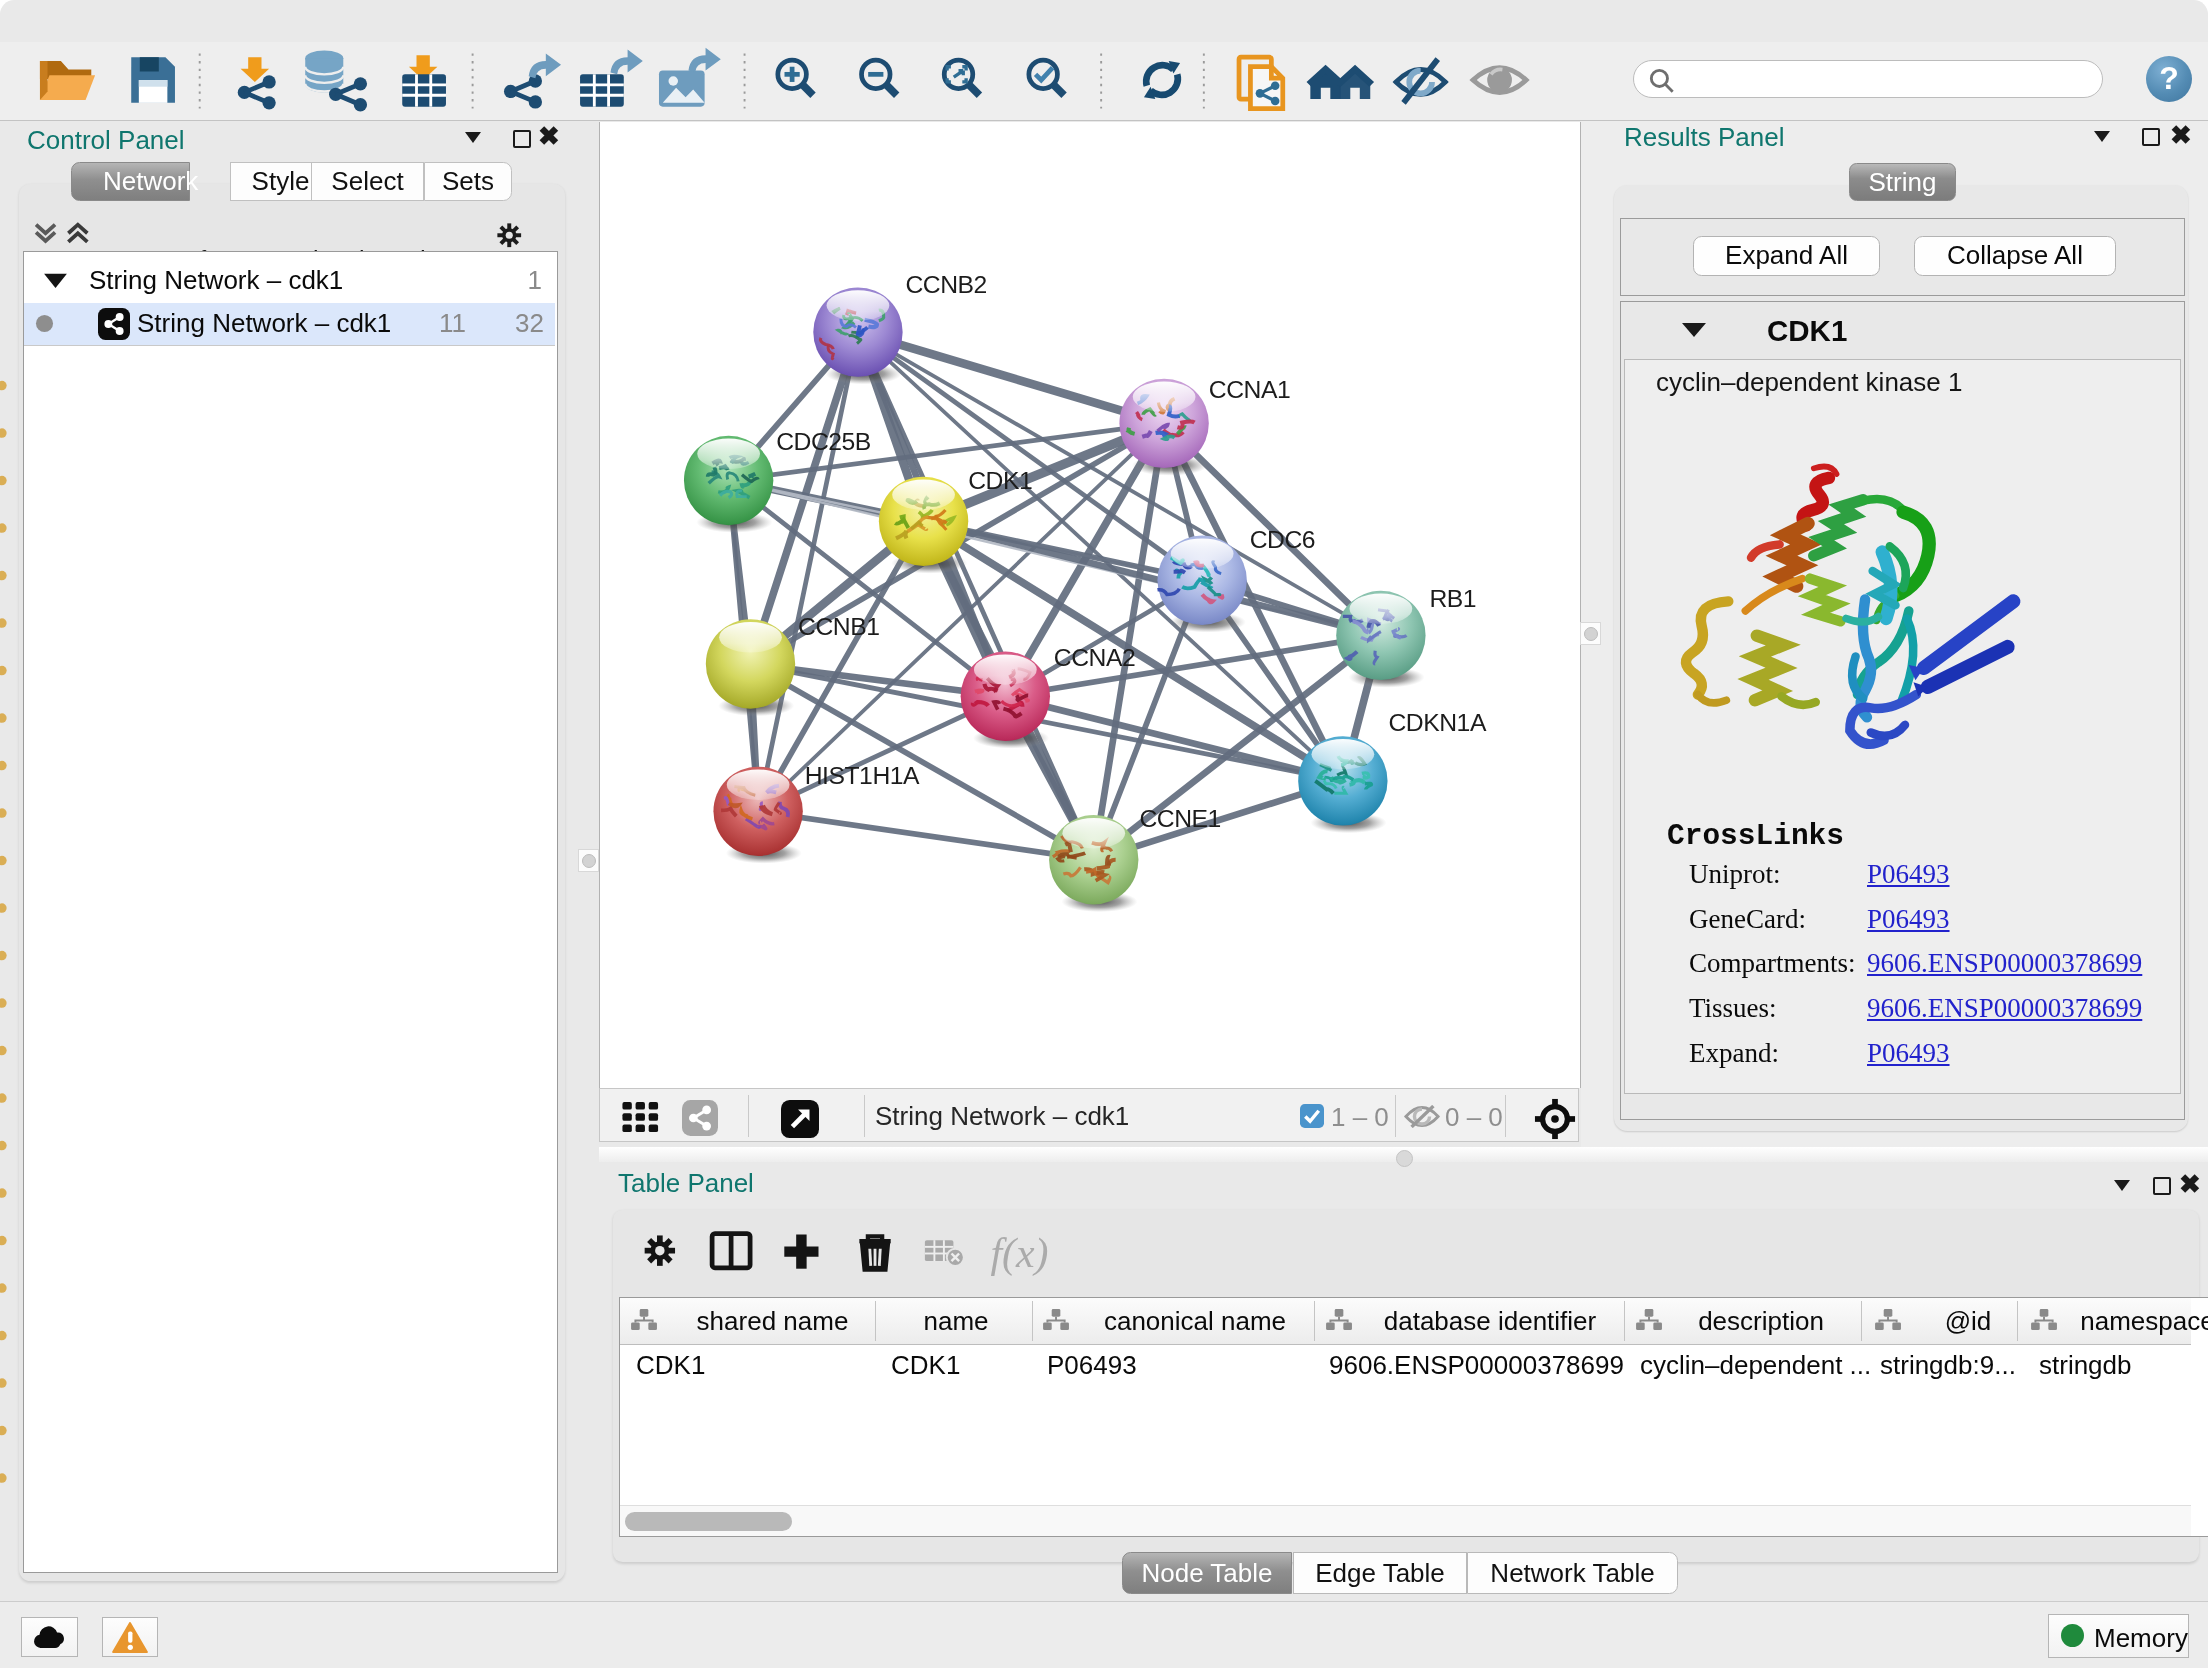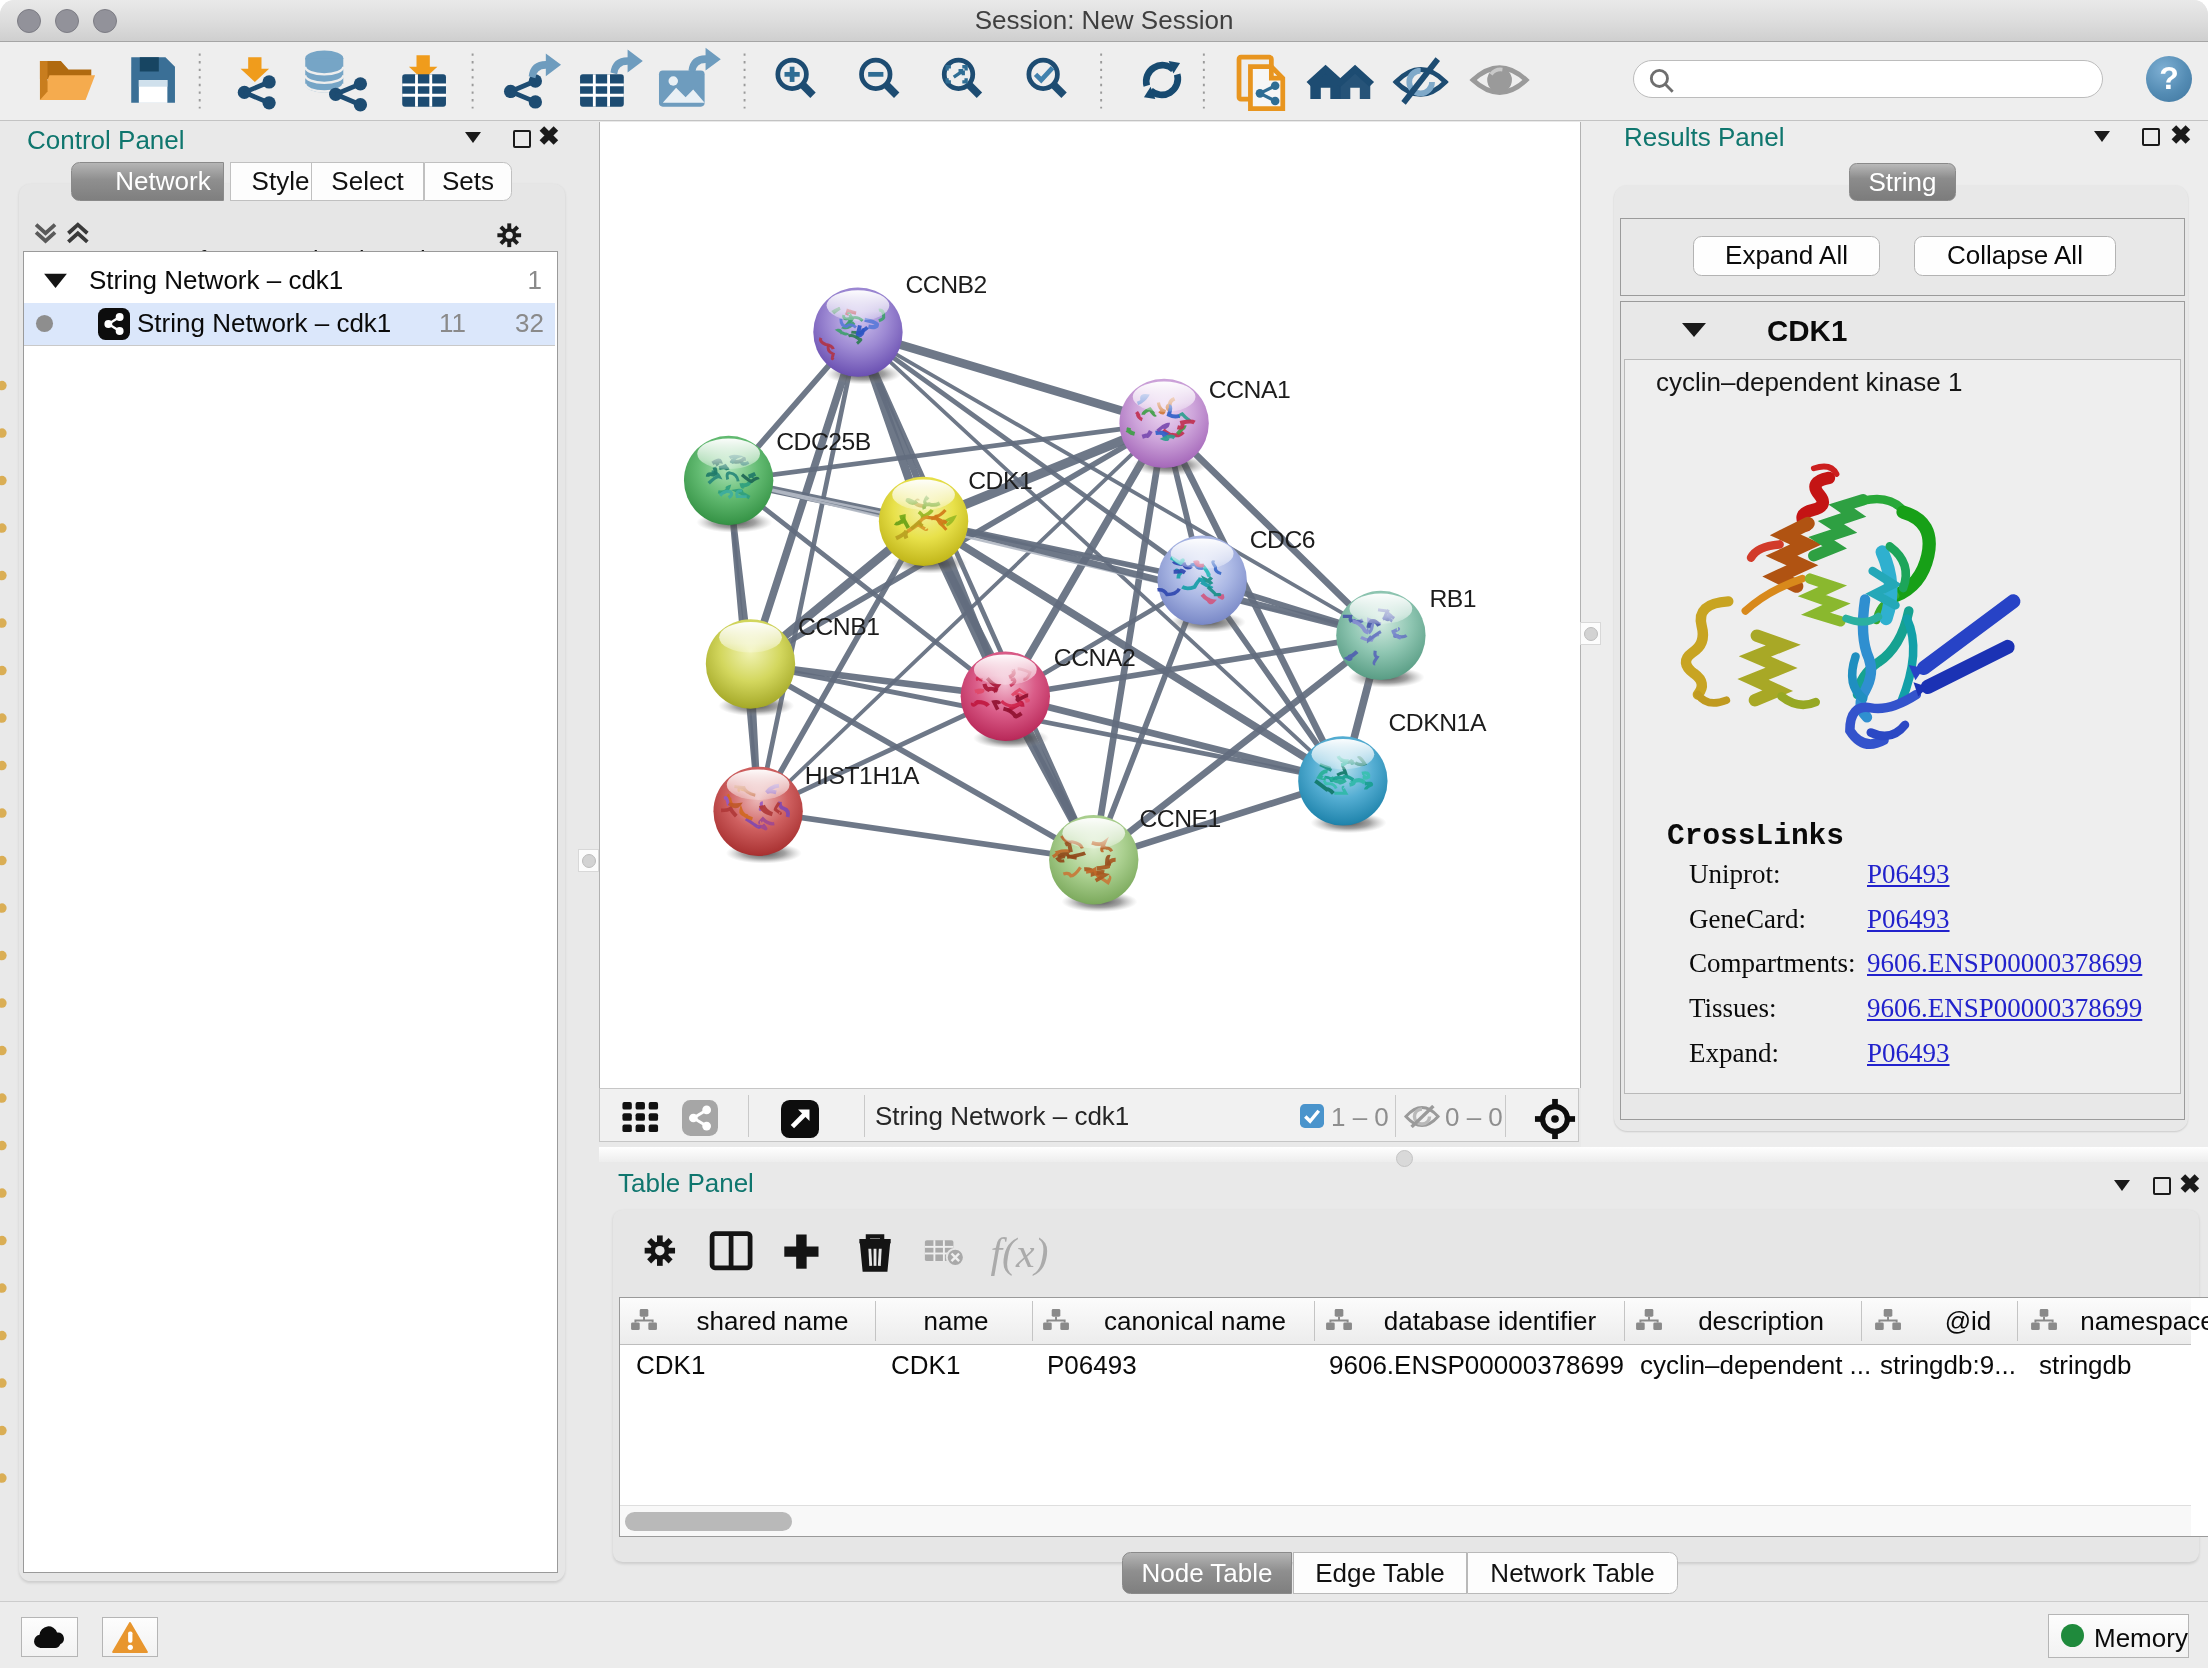--- a/index.html
+++ b/index.html
@@ -80,26 +80,20 @@
   line-height:40px;background:#fdfdfd;border:1px solid #b9b9b9;color:#111;}
 .btab.tabsel,.tabs.tabsel{background:linear-gradient(#b5b5b5,#8f8f8f 45%,#7f7f7f);color:#ffffff;border-color:#8a8a8a;}
 
 .statusbar{position:absolute;left:0;top:1601px;width:2208px;height:68px;background:#ececec;border-top:1.9px solid #cccccc;}
 .sbtn{position:absolute;background:linear-gradient(#fdfdfd,#f2f2f2);border:1.9px solid #b5b5b5;box-sizing:border-box;}
 </style>
 </head>
 <body>
 <div class="win">
 
-  <div class="titlebar">
-    <div class="tl" style="left:17px;"></div>
-    <div class="tl" style="left:55px;"></div>
-    <div class="tl" style="left:93px;"></div>
-    <div class="title">Session: New Session</div>
-  </div>
 
   <div class="toolbar"></div>
   <svg class="abs" id="tbarsvg" style="left:0;top:42px;" width="2208" height="78" viewBox="0 44 2322 82">
     <defs>
       <g id="shareN">
           <g fill="#1d4c72">
             <circle cx="-13" cy="0" r="7"></circle>
             <circle cx="13" cy="-11" r="7"></circle>
             <circle cx="13" cy="11" r="7"></circle>
           </g>
@@ -244,21 +238,21 @@
     <circle cx="12" cy="12" r="8.5" fill="none" stroke="#6e6e6e" stroke-width="3"></circle>
     <line x1="18" y1="18" x2="26" y2="26" stroke="#6e6e6e" stroke-width="3"></line>
   </svg>
   <div class="help">?</div>
 
   <div class="ptitle abs" style="left:27px;top:125px;">Control Panel</div>
   <div class="ctl-min" style="left:465px;top:132px;"></div>
   <div class="ctl-max" style="left:513px;top:130px;"></div>
   <div class="ctl-x" style="left:538px;top:126px;">✖</div>
   <div class="cpanel"></div>
-  <div class="tabs tabsel" style="left:71px;width:153px;border-radius:8.6px 0 0 8.6px;padding-left:31px;">Network</div>
+  <div class="tabs tabsel" style="left:71px;width:119px;border-radius:8.6px 0 0 8.6px;padding-left:31px;">Network</div>
   <div class="tabs" style="left:210px;width:101px;margin-left:20px;">Style</div>
   <div class="tabs" style="left:311px;width:113px;">Select</div>
   <div class="tabs" style="left:424px;width:88px;border-radius:0 8.6px 8.6px 0;">Sets</div>
   <svg class="abs" style="left:32px;top:219px;" width="67" height="28.5" viewBox="0 0 70 30">
     <path d="M4,6 l10,9 l10,-9" fill="none" stroke="#5a5a5a" stroke-width="4"></path>
     <path d="M4,14 l10,9 l10,-9" fill="none" stroke="#5a5a5a" stroke-width="4"></path>
     <path d="M38,15 l10,-9 l10,9" fill="none" stroke="#3a3a3a" stroke-width="4"></path>
     <path d="M38,24 l10,-9 l10,9" fill="none" stroke="#3a3a3a" stroke-width="4"></path>
   </svg>
   <div class="cptext">1 of 1 Network selected</div>

